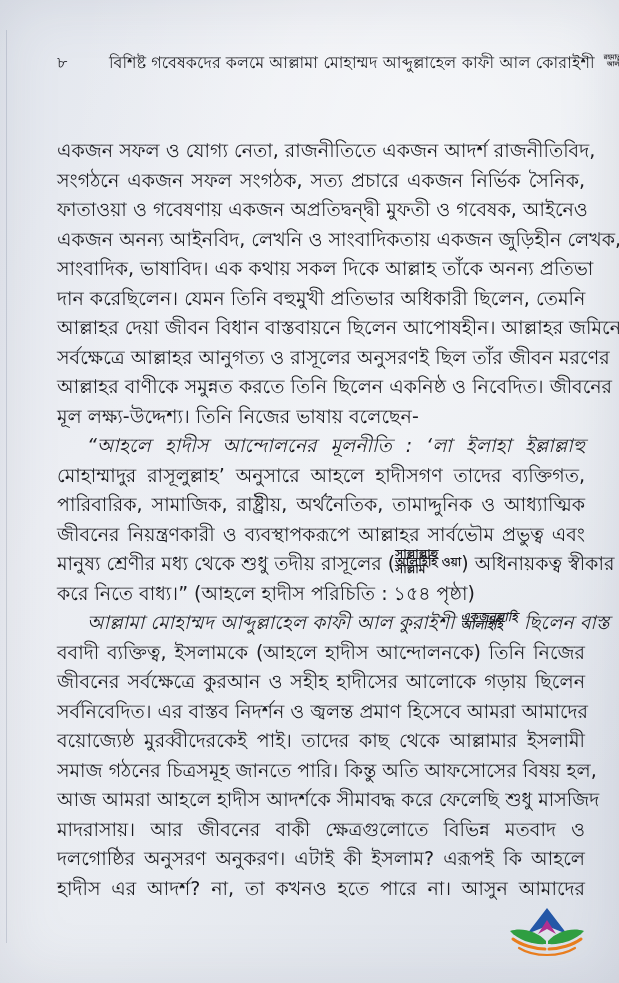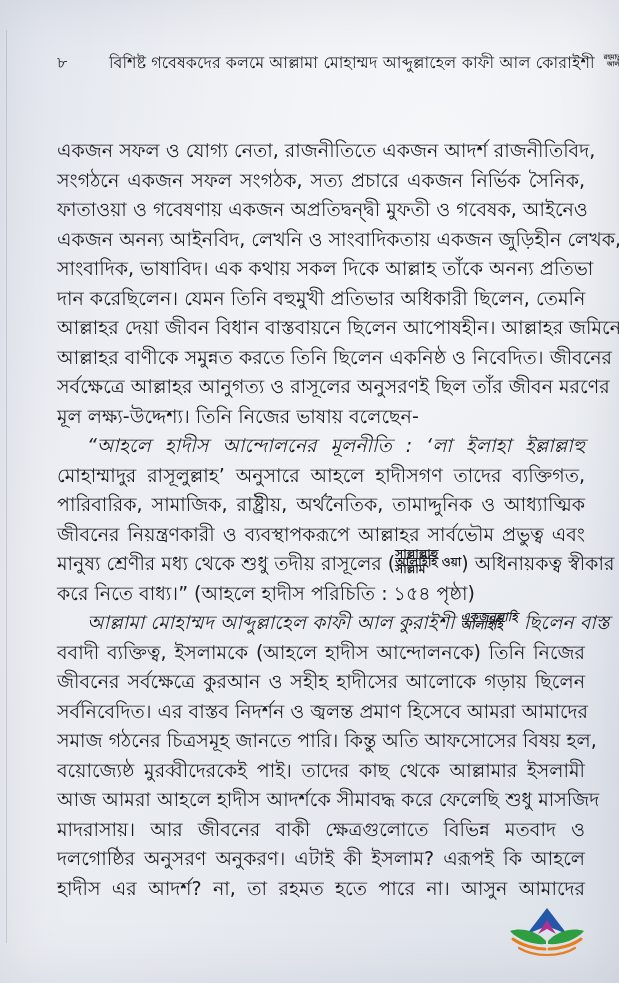--- a/index.html
+++ b/index.html
@@ -67,42 +67,42 @@
   </div>
 
   <div class="body-text">
       <div class="line">একজন সফল ও যোগ্য নেতা, রাজনীতিতে একজন আদর্শ রাজনীতিবিদ,</div>
       <div class="line">সংগঠনে একজন সফল সংগঠক, সত্য প্রচারে একজন নির্ভিক সৈনিক,</div>
       <div class="line">ফাতাওয়া ও গবেষণায় একজন অপ্রতিদ্বন্দ্বী মুফতী ও গবেষক, আইনেও</div>
       <div class="line">একজন অনন্য আইনবিদ, লেখনি ও সাংবাদিকতায় একজন জুড়িহীন লেখক,</div>
       <div class="line">সাংবাদিক, ভাষাবিদ। এক কথায় সকল দিকে আল্লাহ তাঁকে অনন্য প্রতিভা</div>
       <div class="line">দান করেছিলেন। যেমন তিনি বহুমুখী প্রতিভার অধিকারী ছিলেন, তেমনি</div>
       <div class="line">আল্লাহর দেয়া জীবন বিধান বাস্তবায়নে ছিলেন আপোষহীন। আল্লাহর জমিনে</div>
+      <div class="line">সর্বক্ষেত্রে আল্লাহর আনুগত্য ও রাসূলের অনুসরণই ছিল তাঁর জীবন মরণের</div>
       <div class="line">আল্লাহর বাণীকে সমুন্নত করতে তিনি ছিলেন একনিষ্ঠ ও নিবেদিত। জীবনের</div>
-      <div class="line">সর্বক্ষেত্রে আল্লাহর আনুগত্য ও রাসূলের অনুসরণই ছিল তাঁর জীবন মরণের</div>
       <div class="line lastline">মূল লক্ষ্য-উদ্দেশ্য। তিনি নিজের ভাষায় বলেছেন-</div>
       <div class="line indent">“আহলে হাদীস আন্দোলনের মূলনীতি : ‘লা ইলাহা ইল্লাল্লাহু</div>
       <div class="line">মোহাম্মাদুর রাসূলুল্লাহ’ অনুসারে আহলে হাদীসগণ তাদের ব্যক্তিগত,</div>
       <div class="line">পারিবারিক, সামাজিক, রাষ্ট্রীয়, অর্থনৈতিক, তামাদ্দুনিক ও আধ্যাত্মিক</div>
       <div class="line">জীবনের নিয়ন্ত্রণকারী ও ব্যবস্থাপকরূপে আল্লাহর সার্বভৌম প্রভুত্ব এবং</div>
       <div class="line"><span>মানুষ্য শ্রেণীর মধ্য থেকে শুধু তদীয় রাসূলের (</span><span class="tiny">সাল্লাল্লাহু
 আলাইহি ওয়া
 সাল্লাম</span><span>) অধিনায়কত্ব স্বীকার</span></div>
       <div class="line lastline">করে নিতে বাধ্য।” (আহলে হাদীস পরিচিতি : ১৫৪ পৃষ্ঠা)</div>
       <div class="line indent"><span>আল্লামা মোহাম্মদ আব্দুল্লাহেল কাফী আল কুরাইশী </span><span class="tiny">একজনুল্লাহি
 আলাইহি</span><span> ছিলেন বাস্ত</span></div>
       <div class="line">ববাদী ব্যক্তিত্ব, ইসলামকে (আহলে হাদীস আন্দোলনকে) তিনি নিজের</div>
       <div class="line">জীবনের সর্বক্ষেত্রে কুরআন ও সহীহ হাদীসের আলোকে গড়ায় ছিলেন</div>
       <div class="line">সর্বনিবেদিত। এর বাস্তব নিদর্শন ও জ্বলন্ত প্রমাণ হিসেবে আমরা আমাদের</div>
+      <div class="line">বয়োজ্যেষ্ঠ মুরব্বীদেরকেই পাই। তাদের কাছ থেকে আল্লামার ইসলামী</div>
       <div class="line">সমাজ গঠনের চিত্রসমূহ জানতে পারি। কিন্তু অতি আফসোসের বিষয় হল,</div>
-      <div class="line">বয়োজ্যেষ্ঠ মুরব্বীদেরকেই পাই। তাদের কাছ থেকে আল্লামার ইসলামী</div>
       <div class="line">আজ আমরা আহলে হাদীস আদর্শকে সীমাবদ্ধ করে ফেলেছি শুধু মাসজিদ</div>
       <div class="line">মাদরাসায়। আর জীবনের বাকী ক্ষেত্রগুলোতে বিভিন্ন মতবাদ ও</div>
       <div class="line">দলগোষ্ঠির অনুসরণ অনুকরণ। এটাই কী ইসলাম? এরূপই কি আহলে</div>
-      <div class="line">হাদীস এর আদর্শ? না, তা রহমত হতে পারে না। আসুন আমাদের</div>
+      <div class="line">হাদীস এর আদর্শ? না, তা কখনও হতে পারে না। আসুন আমাদের</div>
     </div>
 
   <svg class="logo" viewBox="0 0 80 60" aria-hidden="true">
     <polygon points="40,1 60,27 40,19 20,27" fill="#2457a7"></polygon>
     <polygon points="40,13 49,27 40,22 31,27" fill="#b03090"></polygon>
     <path d="M39,34 C30,24 14,20 3,24 C12,34 27,38 39,37 Z" fill="#2f9e41"></path>
     <path d="M41,34 C50,24 66,20 77,24 C68,34 53,38 41,37 Z" fill="#2f9e41"></path>
     <path d="M38,42 C28,42 14,38 6,32" stroke="#e87d1e" stroke-width="3" fill="none" stroke-linecap="round"></path>
     <path d="M42,42 C52,42 66,38 74,32" stroke="#e87d1e" stroke-width="3" fill="none" stroke-linecap="round"></path>
     <path d="M40,48 C30,48 20,46 12,41" stroke="#e87d1e" stroke-width="2.2" fill="none" stroke-linecap="round"></path>

